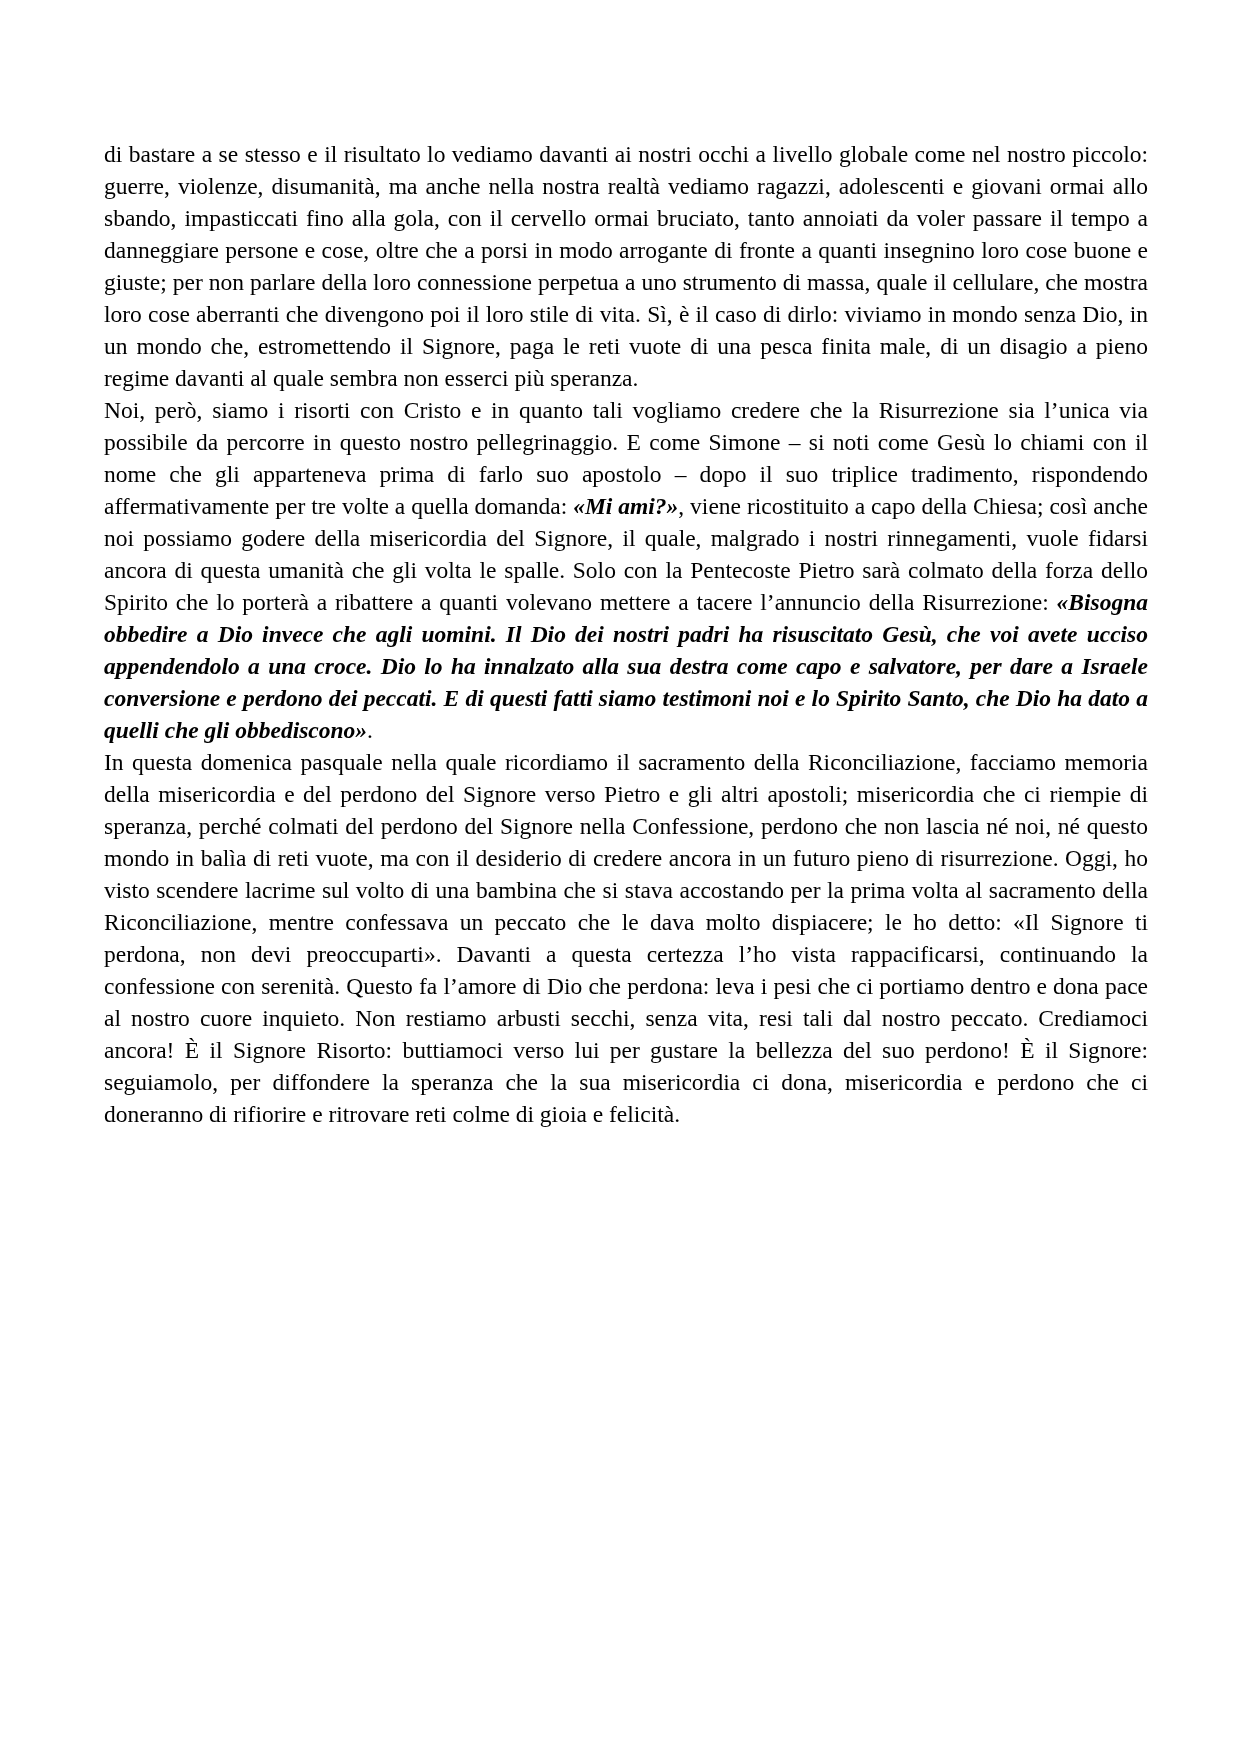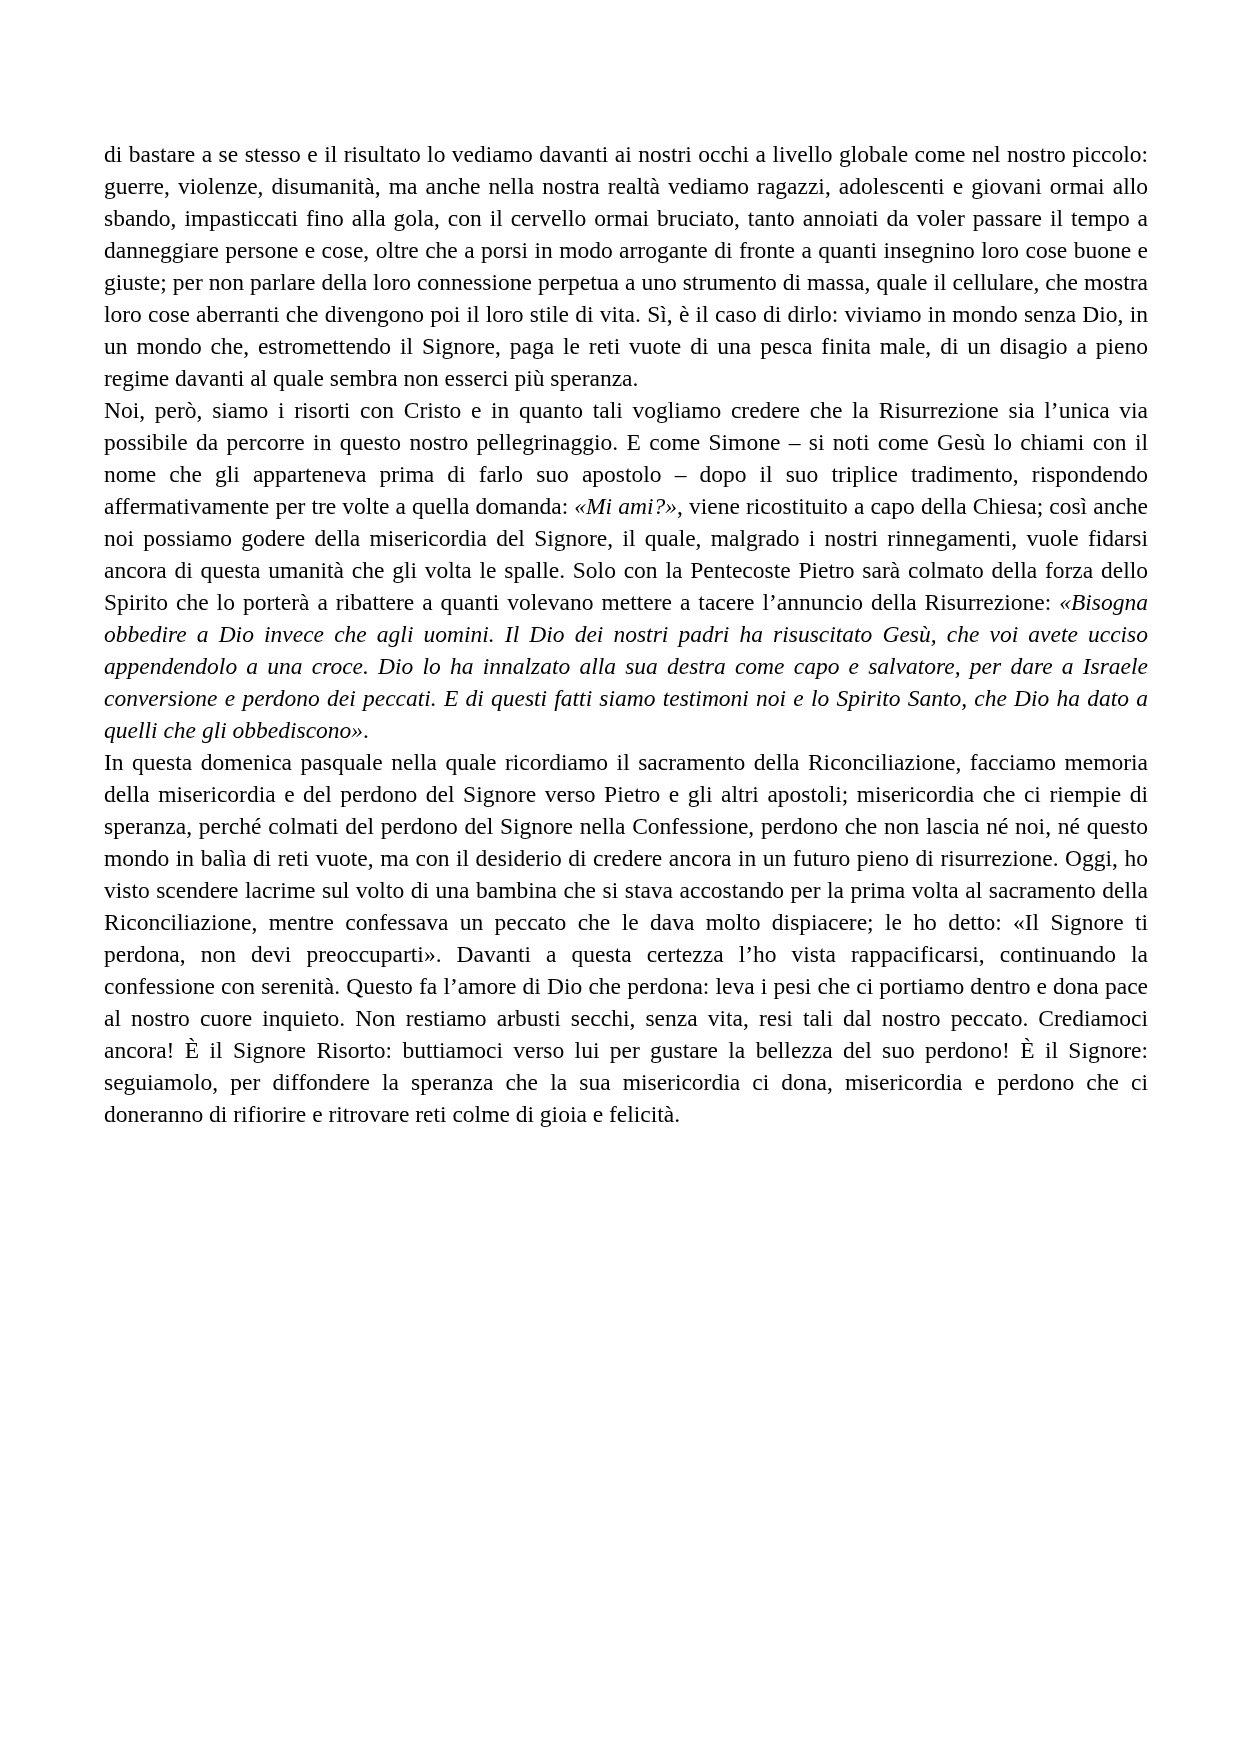--- a/index.html
+++ b/index.html
@@ -23,20 +23,21 @@
     color: #000000;
     text-align: justify;
     text-justify: inter-word;
   }
   .text-block p.para {
     margin: 0;
     padding: 0;
   }
   .text-block em {
     font-style: italic;
+    font-weight: bold;
   }
 </style>
 </head>
 <body>
 
 <div class="page">
   <div class="text-block" id="paragraphs-container">
       <p class="para"><span>di bastare a se stesso e il risultato lo vediamo davanti ai nostri occhi a livello globale come nel nostro piccolo: guerre, violenze, disumanità, ma anche nella nostra realtà vediamo ragazzi, adolescenti e giovani ormai allo sbando, impasticcati fino alla gola, con il cervello ormai bruciato, tanto annoiati da voler passare il tempo a danneggiare persone e cose, oltre che a porsi in modo arrogante di fronte a quanti insegnino loro cose buone e giuste; per non parlare della loro connessione perpetua a uno strumento di massa, quale il cellulare, che mostra loro cose aberranti che divengono poi il loro stile di vita. Sì, è il caso di dirlo: viviamo in mondo senza Dio, in un mondo che, estromettendo il Signore, paga le reti vuote di una pesca finita male, di un disagio a pieno regime davanti al quale sembra non esserci più speranza.</span></p>
       <p class="para"><span>Noi, però, siamo i risorti con Cristo e in quanto tali vogliamo credere che la Risurrezione sia l’unica via possibile da percorre in questo nostro pellegrinaggio. E come Simone – si noti come Gesù lo chiami con il nome che gli apparteneva prima di farlo suo apostolo – dopo il suo triplice tradimento, rispondendo affermativamente per tre volte a quella domanda: </span><em>«Mi ami?»</em><span>, viene ricostituito a capo della Chiesa; così anche noi possiamo godere della misericordia del Signore, il quale, malgrado i nostri rinnegamenti, vuole fidarsi ancora di questa umanità che gli volta le spalle. Solo con la Pentecoste Pietro sarà colmato della forza dello Spirito che lo porterà a ribattere a quanti volevano mettere a tacere l’annuncio della Risurrezione: </span><em>«Bisogna obbedire a Dio invece che agli uomini. Il Dio dei nostri padri ha risuscitato Gesù, che voi avete ucciso appendendolo a una croce. Dio lo ha innalzato alla sua destra come capo e salvatore, per dare a Israele conversione e perdono dei peccati. E di questi fatti siamo testimoni noi e lo Spirito Santo, che Dio ha dato a quelli che gli obbediscono»</em><span>.</span></p>
       <p class="para"><span>In questa domenica pasquale nella quale ricordiamo il sacramento della Riconciliazione, facciamo memoria della misericordia e del perdono del Signore verso Pietro e gli altri apostoli; misericordia che ci riempie di speranza, perché colmati del perdono del Signore nella Confessione, perdono che non lascia né noi, né questo mondo in balìa di reti vuote, ma con il desiderio di credere ancora in un futuro pieno di risurrezione. Oggi, ho visto scendere lacrime sul volto di una bambina che si stava accostando per la prima volta al sacramento della Riconciliazione, mentre confessava un peccato che le dava molto dispiacere; le ho detto: «Il Signore ti perdona, non devi preoccuparti». Davanti a questa certezza l’ho vista rappacificarsi, continuando la confessione con serenità. Questo fa l’amore di Dio che perdona: leva i pesi che ci portiamo dentro e dona pace al nostro cuore inquieto. Non restiamo arbusti secchi, senza vita, resi tali dal nostro peccato. Crediamoci ancora! È il Signore Risorto: buttiamoci verso lui per gustare la bellezza del suo perdono! È il Signore: seguiamolo, per diffondere la speranza che la sua misericordia ci dona, misericordia e perdono che ci doneranno di rifiorire e ritrovare reti colme di gioia e felicità.</span></p>

